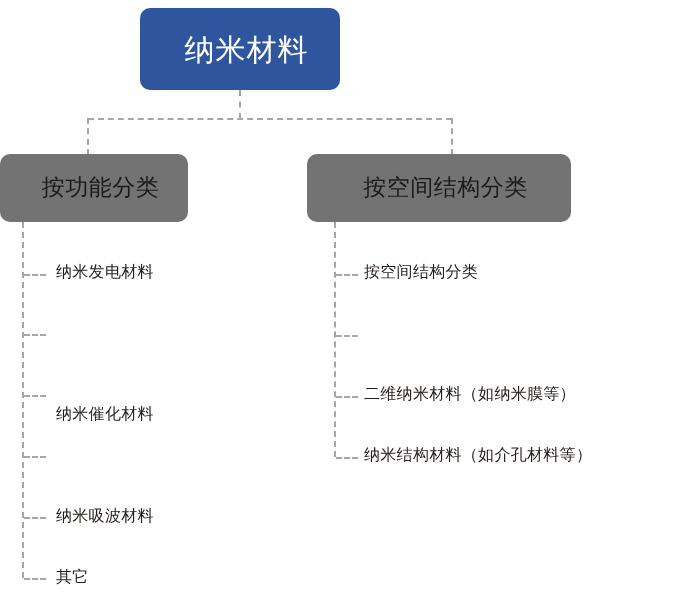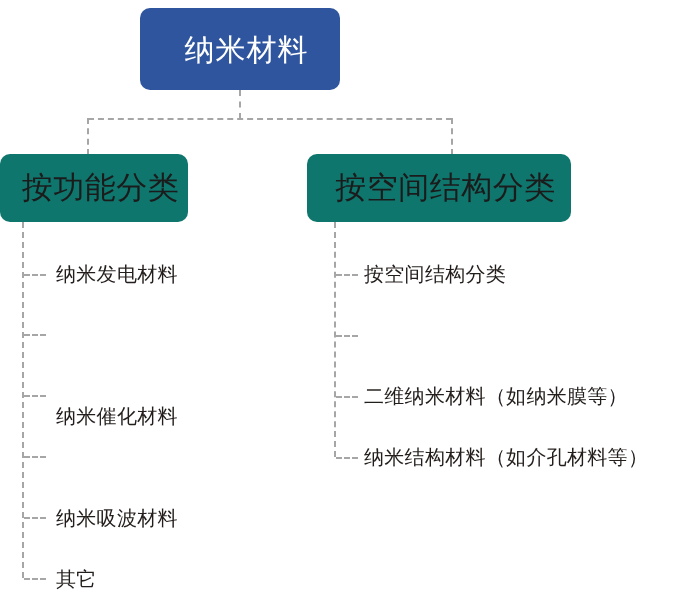--- a/index.html
+++ b/index.html
@@ -34,42 +34,42 @@
     left: 140px;
     top: 8px;
     width: 200px;
     height: 82px;
     background: #2E559E;
     color: #ffffff;
     font-size: 30px;
     letter-spacing: 1px;
   }
   .node-branch {
-    background: #0f766e;
+    background: #737373;
     color: #1B1B1B;
-    font-size: 31px;
+    font-size: 23px;
     letter-spacing: 0.5px;
   }
   .node-branch-left {
     left: 0px;
     top: 154px;
     width: 188px;
     height: 68px;
   }
   .node-branch-right {
     left: 307px;
     top: 154px;
     width: 264px;
     height: 68px;
   }
 
   
   .leaf {
     position: absolute;
-    font-size: 20px;
+    font-size: 16px;
     color: #231E1C;
     white-space: nowrap;
     line-height: 1;
     letter-spacing: 0.3px;
   }
   .leaf-left  { left: 56px; }
   .leaf-right { left: 364px; }
   .v-line {
     position: absolute;
     width: 0;

